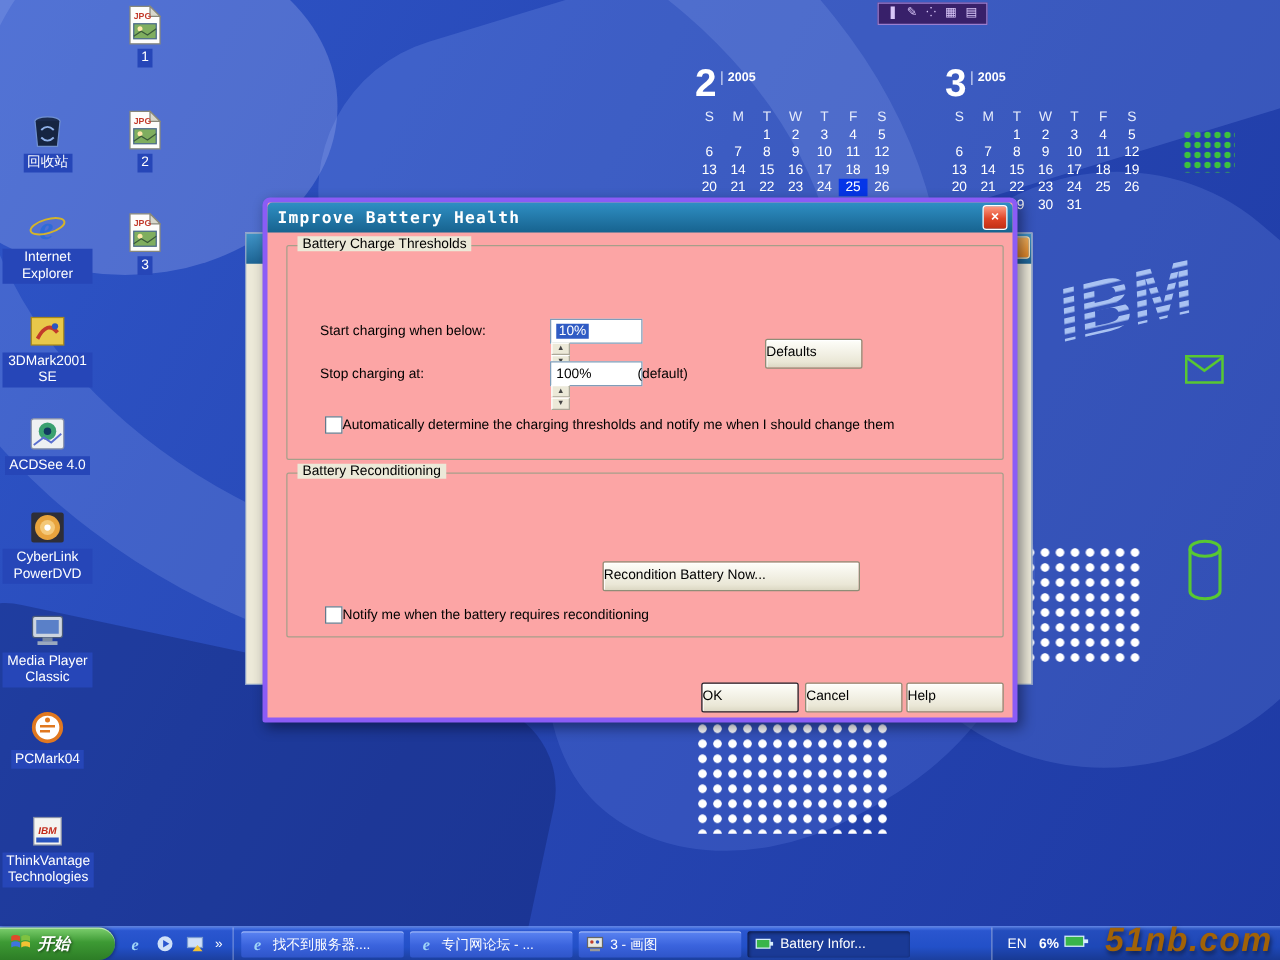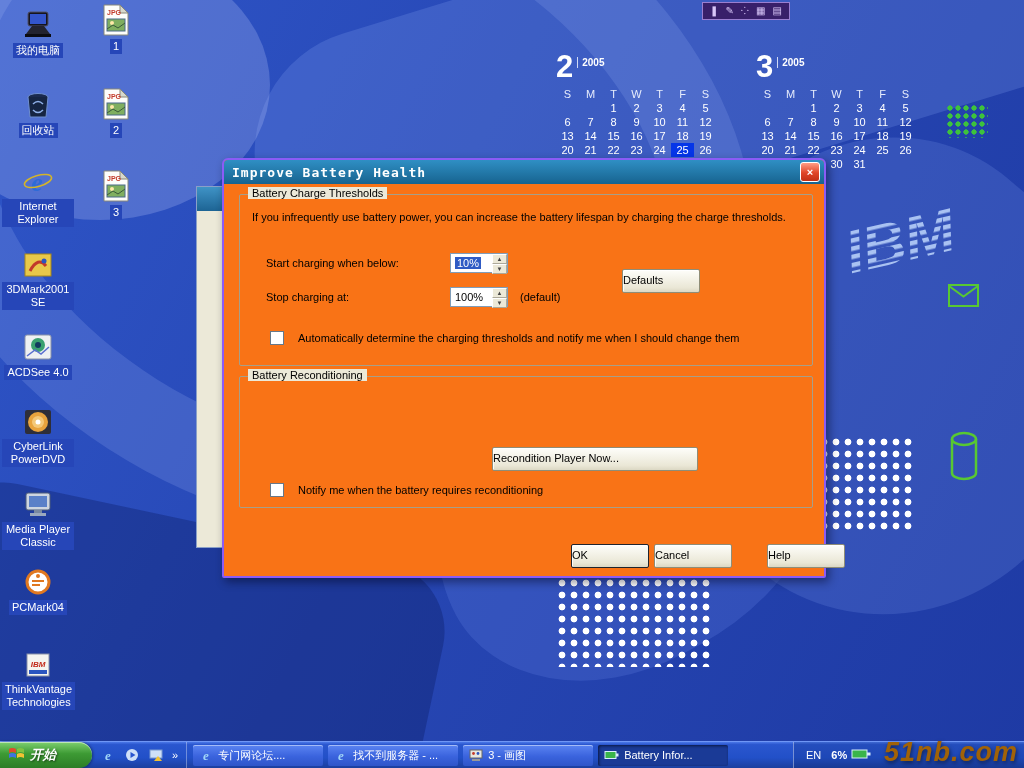--- a/index.html
+++ b/index.html
@@ -55,58 +55,58 @@
   .desk-label{display:inline-block;margin-top:2px;font-size:11px;line-height:1.2;color:#fff;
     background:#2646b8;padding:1px 3px;max-width:72px;}
 
   
   .bg-window{position:absolute;left:196px;top:186px;width:628px;height:360px;z-index:5;
     background:#ece9d8;border:1px solid #8aa0c8;}
   .bg-titlebar{position:absolute;left:0;top:0;right:0;height:24px;
     background:linear-gradient(180deg,#3f93c6,#1d6494);}
 
   
-  .dialog{position:absolute;left:222px;top:158px;width:604px;height:420px;z-index:10;
-    background:#f97316;border:2px solid #8b5cf6;border-radius:6px 6px 2px 2px;
+  .dialog{position:absolute;left:210px;top:158px;width:604px;height:420px;z-index:10;
+    background:#fca5a5;border:4px solid #8b5cf6;border-radius:6px 6px 2px 2px;
     box-shadow:3px 4px 10px rgba(0,0,20,0.45);box-sizing:border-box;}
   .titlebar{height:24px;background:linear-gradient(180deg,#2f8fc4 0%,#17638f 100%);
     border-radius:4px 4px 0 0;display:flex;align-items:center;padding:0 4px 0 8px;cursor:default;}
   .title-text{flex:1;color:#fff;font-family:"DejaVu Sans Mono",monospace;font-weight:bold;
     font-size:13px;letter-spacing:1px;}
   .close-btn{width:18px;height:18px;border-radius:3px;border:1px solid #fff;
     background:linear-gradient(180deg,#ff9d85,#e04527 55%,#c22f14);
     color:#fff;font-size:11px;font-weight:bold;display:flex;align-items:center;justify-content:center;cursor:pointer;}
   .dlg-body{position:relative;height:390px;font-size:11px;color:#000;}
   .groupbox{position:absolute;border:1px solid #a69f8a;border-radius:2px;}
   .legend{position:absolute;top:-8px;left:8px;background:#ece9d8;padding:0 4px;font-size:11px;white-space:nowrap;}
   .grp1{left:15px;top:10px;width:572px;height:170px;}
   .grp2{left:15px;top:192px;width:572px;height:130px;}
   .grp-desc{position:absolute;left:12px;top:16px;width:548px;line-height:1.25;}
   .fld-label{position:absolute;white-space:nowrap;}
   .lbl-start{left:26px;top:62px;}
   .lbl-stop{left:26px;top:96px;}
   .lbl-default{left:280px;top:96px;}
-  .spinner{position:absolute;width:58px;height:20px;background:#fff;border:1px solid #7f9db9;
-    display:flex;box-sizing:border-box;}
+  .spinner{position:absolute;width:74px;height:20px;background:#fff;border:1px solid #7f9db9;
+    display:flex;box-sizing:border-box;flex-direction:column;}
   .sp1{left:210px;top:58px;}
   .sp2{left:210px;top:92px;}
   .spin-val{flex:1;line-height:18px;padding-left:4px;}
   .spin-val .sel{background:#2f5bc4;color:#fff;padding:0 2px;}
   .spin-btns{width:15px;display:flex;flex-direction:column;}
   .spin-up,.spin-dn{flex:1;font-size:6px;line-height:8px;text-align:center;background:#ece9d8;
     border:1px solid #fff;border-right-color:#aca899;border-bottom-color:#aca899;color:#444;cursor:pointer;}
   .xp-btn{position:absolute;font-size:11px;line-height:20px;cursor:pointer;
     background:linear-gradient(180deg,#fefefa,#eae7d6 80%,#dcd8c4);
     border:1px solid #8f8d77;border-radius:2px;box-shadow:inset 1px 1px 0 rgba(255,255,255,0.9);}
   .btn-defaults{left:382px;top:74px;width:76px;height:22px;}
   .btn-recondition{left:252px;top:70px;width:204px;height:22px;}
   .btn-ok{left:347px;top:360px;width:76px;height:22px;border:1px solid #20242c;}
   .btn-cancel{left:430px;top:360px;width:76px;height:22px;}
-  .btn-help{left:511px;top:360px;width:76px;height:22px;margin-left:32px;}
-  .chk-row{position:absolute;display:flex;align-items:center;gap:14px;}
+  .btn-help{left:511px;top:360px;width:76px;height:22px;}
+  .chk-row{position:absolute;display:flex;align-items:center;gap:0;}
   .chk1{left:30px;top:136px;}
   .chk2{left:30px;top:106px;}
   .chk-box{width:12px;height:12px;background:#fff;border:1px solid #66788a;flex:none;cursor:pointer;}
   .chk-label{white-space:nowrap;cursor:pointer;}
   .bg-orange-badge{position:absolute;left:806px;top:189px;width:16px;height:16px;z-index:6;
     background:linear-gradient(180deg,#f2b05a,#e08422);border:1px solid #fbe0b0;border-radius:3px;}
 
   
   .top-toolbar{position:absolute;left:702px;top:2px;height:16px;z-index:20;
     background:#38206a;border:1px solid #9a7fd0;display:flex;align-items:center;gap:7px;padding:0 7px;}
@@ -273,28 +273,20 @@
         <div class="cal-cell">29</div>
         <div class="cal-cell">30</div>
         <div class="cal-cell">31</div>
         <div class="cal-cell"></div>
         <div class="cal-cell"></div>
       </div>
     </div>
   </div>
 
 <div id="desktop-icons">
-    <div class="desk-icon" style="left:2px;top:6px"><div class="ico">
-        <svg width="30" height="30">
-          <rect x="5" y="2" width="20" height="14" rx="2" fill="#15151f" stroke="#50506a"></rect>
-          <rect x="7" y="4" width="16" height="10" fill="#3355cc"></rect>
-          <path d="M3 24 L9 16 h12 l6 8 z" fill="#23232f"></path>
-          <rect x="2" y="24" width="26" height="3" fill="#0c0c12"></rect>
-        </svg>
-      </div><div class="desk-label">我的电脑</div></div>
     <div class="desk-icon" style="left:2px;top:86px"><div class="ico">
         <svg width="30" height="30">
           <ellipse cx="15" cy="7" rx="10" ry="3.5" fill="#1b2b4e" stroke="#6f8fd0"></ellipse>
           <path d="M5 7 l2 20 h16 l2-20" fill="#162542" stroke="#6f8fd0"></path>
           <path d="M10 14 q5 -5 10 0 M10 20 q5 5 10 0" stroke="#8fb0e8" fill="none" stroke-width="1.5"></path>
         </svg>
       </div><div class="desk-label">回收站</div></div>
     <div class="desk-icon" style="left:2px;top:163px"><div class="ico">
         <svg width="32" height="30">
           <text x="15" y="24" font-size="26" font-style="italic" font-weight="bold" fill="#2e6bd8" text-anchor="middle" font-family="Liberation Serif, serif">e</text>
@@ -387,21 +379,20 @@
   <div class="titlebar">
     <span class="title-text">Improve Battery Health</span>
     <div class="close-btn">
       <span>×</span>
     </div>
   </div>
   <div class="dlg-body">
 
     <div class="groupbox grp1">
       <span class="legend">Battery Charge Thresholds</span>
-      <div class="grp-desc">If you infrequently use battery power, you can increase the battery lifespan by charging the charge thresholds.</div>
       <div class="fld-label lbl-start">Start charging when below:</div>
       <div class="spinner sp1">
         <span class="spin-val"><span class="sel">10%</span></span>
         <div class="spin-btns">
           <div class="spin-up">▲</div>
           <div class="spin-dn">▼</div>
         </div>
       </div>
       <div class="fld-label lbl-stop">Stop charging at:</div>
       <div class="spinner sp2">
@@ -414,21 +405,21 @@
       <div class="fld-label lbl-default">(default)</div>
       <div class="xp-btn btn-defaults">Defaults</div>
       <div class="chk-row chk1">
         <span class="chk-box"></span>
         <span class="chk-label">Automatically determine the charging thresholds and notify me when I should change them</span>
       </div>
     </div>
 
     <div class="groupbox grp2">
       <span class="legend">Battery Reconditioning</span>
-      <div class="xp-btn btn-recondition">Recondition Player Now...</div>
+      <div class="xp-btn btn-recondition">Recondition Battery Now...</div>
       <div class="chk-row chk2">
         <span class="chk-box"></span>
         <span class="chk-label">Notify me when the battery requires reconditioning</span>
       </div>
     </div>
 
     <div class="xp-btn btn-ok">OK</div>
     <div class="xp-btn btn-cancel">Cancel</div>
     <div class="xp-btn btn-help">Help</div>
   </div>
@@ -474,29 +465,29 @@
     </span>
     <span class="ql-overflow">»</span>
   </div>
   <div class="task-area" id="task-area">
       <div class="task-btn">
         <span class="task-ico">
           <svg width="14" height="14">
             <text x="7" y="12" text-anchor="middle" font-size="13" font-style="italic" font-weight="bold" fill="#9fd4f7" font-family="Liberation Serif, serif">e</text>
           </svg>
         </span>
-        <span class="task-label">专门网论坛....</span>
+        <span class="task-label">找不到服务器....</span>
       </div>
       <div class="task-btn">
         <span class="task-ico">
           <svg width="14" height="14">
             <text x="7" y="12" text-anchor="middle" font-size="13" font-style="italic" font-weight="bold" fill="#9fd4f7" font-family="Liberation Serif, serif">e</text>
           </svg>
         </span>
-        <span class="task-label">找不到服务器 - ...</span>
+        <span class="task-label">专门网论坛 - ...</span>
       </div>
       <div class="task-btn">
         <span class="task-ico">
           <svg width="14" height="14">
             <rect x="1" y="2" width="12" height="8" fill="#e8e8e0" stroke="#666"></rect>
             <circle cx="4.5" cy="5.5" r="1.4" fill="#c23a2a"></circle>
             <circle cx="9" cy="5.5" r="1.4" fill="#2a55c0"></circle>
             <rect x="3" y="11" width="8" height="2" fill="#999"></rect>
           </svg>
         </span>

